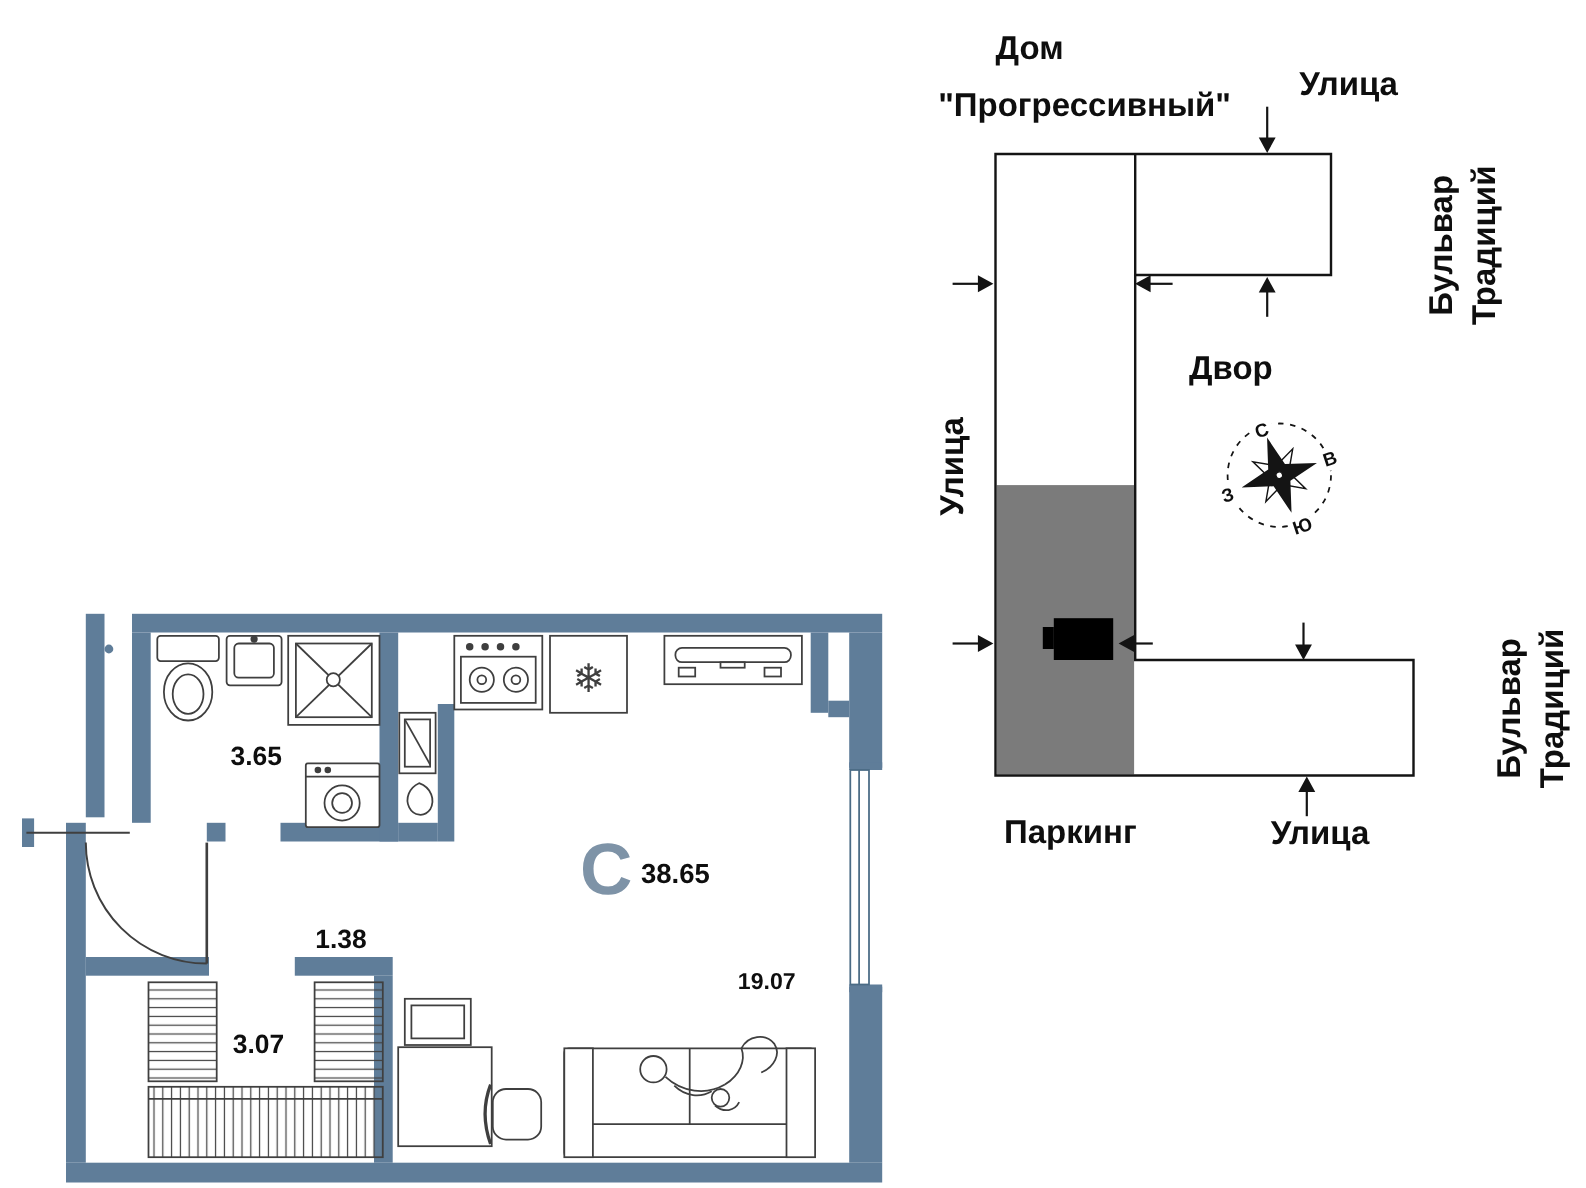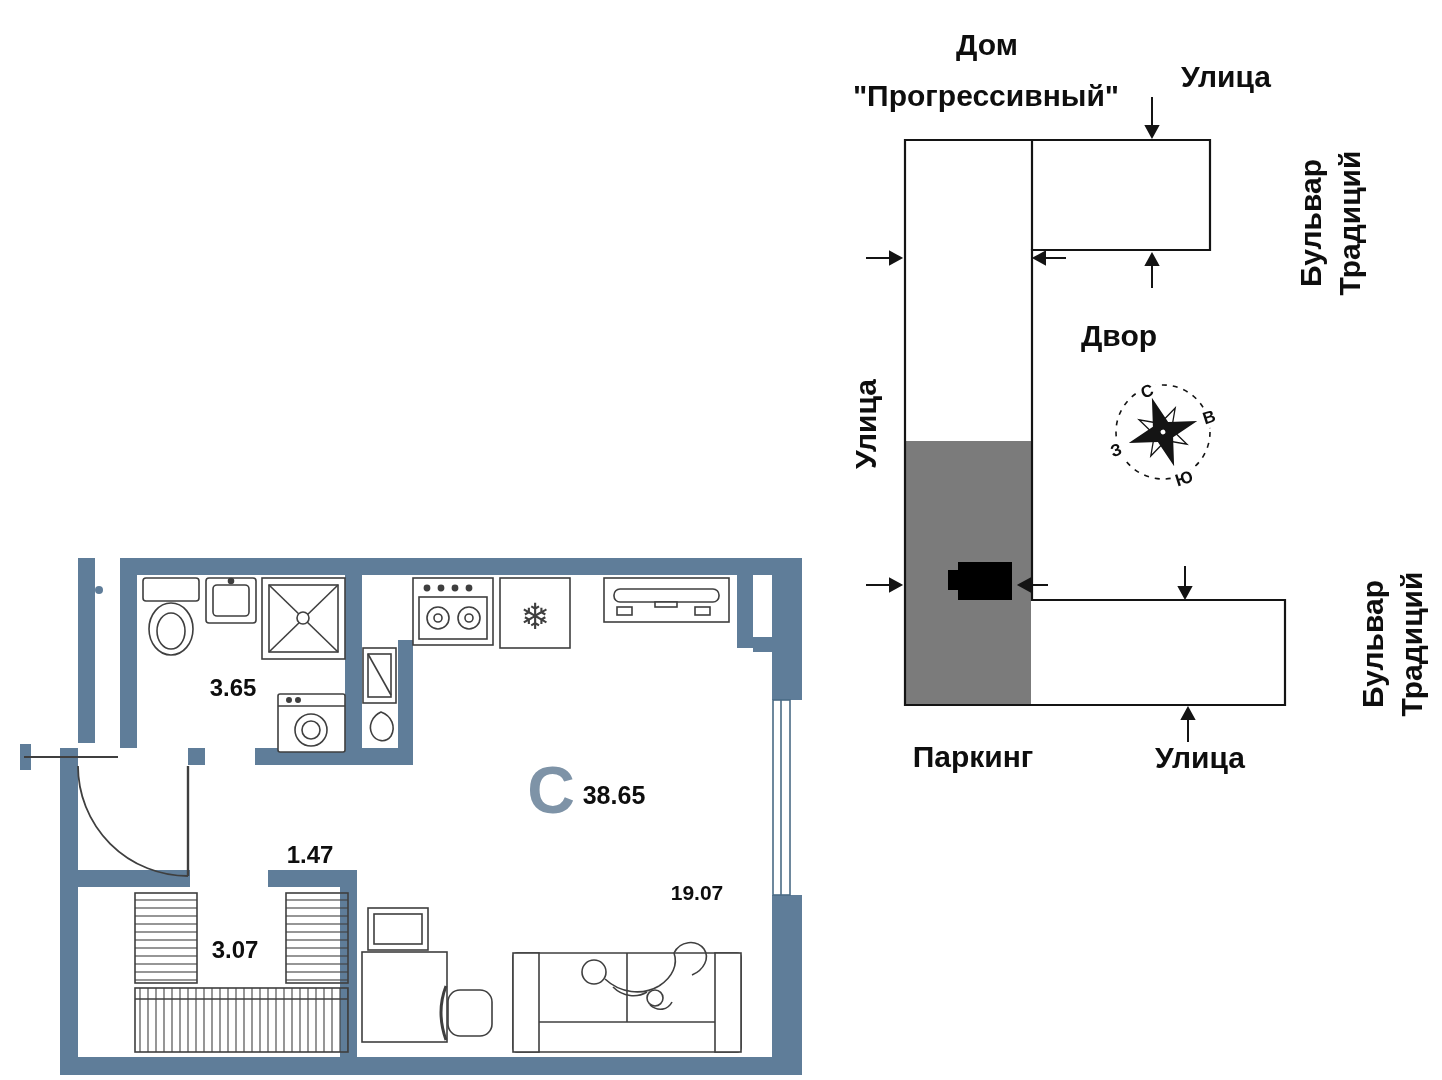--- a/index.html
+++ b/index.html
@@ -230,27 +230,27 @@
         <text x="1147" y="397" transform="rotate(-18 1147 391)">С</text>
         <text x="1209" y="423" transform="rotate(-18 1209 417)">В</text>
         <text x="1184" y="484" transform="rotate(-18 1184 478)">Ю</text>
         <text x="1116" y="456" transform="rotate(-18 1116 450)">З</text>
       </g>
     </g>
   </g>
 </svg>
 
 <div class="lbl area-num" style="left:233px;top:688px;">3.65</div>
-<div class="lbl area-num" style="left:310px;top:855px;">1.47</div>
+<div class="lbl area-num" style="left:310px;top:855px;">1.38</div>
 <div class="lbl area-num" style="left:235px;top:950px;">3.07</div>
 <div class="lbl area-num-big" style="left:697px;top:893px;">19.07</div>
 <div class="lbl unit-letter" style="left:551px;top:790px;">С</div>
 <div class="lbl total-area" style="left:614px;top:795px;">38.65</div>
 
-<div class="lbl map-lbl" style="left:987px;top:45px;">Дом</div>
+<div class="lbl map-lbl" style="left:936px;top:45px;">Дом</div>
 <div class="lbl map-lbl" style="left:986px;top:96px;">"Прогрессивный"</div>
 <div class="lbl map-lbl" style="left:1226px;top:77px;">Улица</div>
 <div class="lbl map-lbl rot" style="left:866px;top:424px;">Улица</div>
 <div class="lbl map-lbl" style="left:1101px;top:336px;margin-left:18px;">Двор</div>
 <div class="lbl map-lbl rot two-line" style="left:1330px;top:223px;">
   <div>Бульвар</div>
   <div>Традиций</div>
 </div>
 <div class="lbl map-lbl rot two-line" style="left:1392px;top:644px;">
   <div>Бульвар</div>

